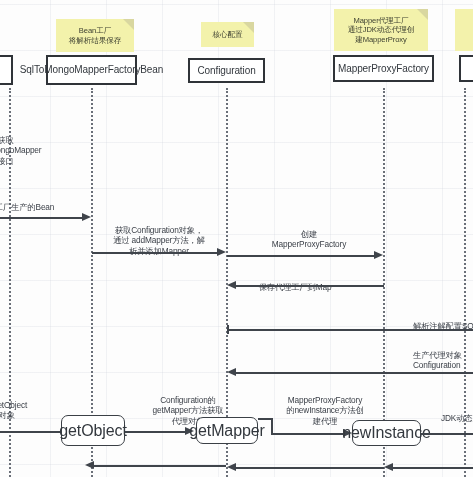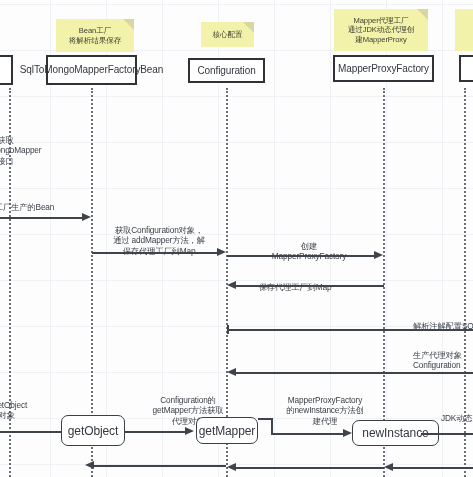--- a/index.html
+++ b/index.html
@@ -102,21 +102,21 @@
     letter-spacing: -0.15px;
   }
   .msglabel.lefted { text-align: left; }
   
   .actbox {
     position: absolute;
     box-sizing: border-box;
     border: 1.6px solid #3b4046;
     border-radius: 7px;
     background: #ffffff;
-    font-size: 12px;
+    font-size: 16px;
     display: flex;
     align-items: center;
     justify-content: center;
     color: #33383e;
     letter-spacing: -0.1px;
   }
 </style>
 </head>
 <body>
 
@@ -178,26 +178,26 @@
 
   <div class="msglabel lefted" style="left:-24px; top:192px; width:125px;">
     <span>Bean工厂生产的Bean</span>
   </div>
   <div class="msgline" style="left:-30px; top:217px; width:114px;"></div>
   <div class="arrowhead right" style="left:82px; top:213px;"></div>
 
   <div class="msglabel" style="left:96px; top:215px; width:126px;">
     <span>获取Configuration对象，
 通过 addMapper方法，解
-保存代理工厂到Map</span>
+析并添加Mapper</span>
   </div>
   <div class="msgline" style="left:92px; top:252px; width:127px;"></div>
   <div class="arrowhead right" style="left:217px; top:248px;"></div>
 
-  <div class="msglabel" style="left:239px; top:231px; width:140px;">
+  <div class="msglabel" style="left:239px; top:219px; width:140px;">
     <span>创建
 MapperProxyFactory</span>
   </div>
   <div class="msgline" style="left:227px; top:255px; width:148px;"></div>
   <div class="arrowhead right" style="left:374px; top:251px;"></div>
 
   <div class="msglabel" style="left:221px; top:272px; width:148px;">
     <span>保存代理工厂到Map</span>
   </div>
   <div class="msgline" style="left:236px; top:285px; width:148px;"></div>
@@ -241,21 +241,21 @@
   <div class="msglabel" style="left:271px; top:385px; width:108px;">
     <span>MapperProxyFactory
 的newInstance方法创
 建代理</span>
   </div>
   <div class="vline" style="left:271px; top:418px; height:16px;"></div>
   <div class="msgline" style="left:258px; top:418px; width:14px;"></div>
   <div class="msgline" style="left:271px; top:433px; width:74px;"></div>
   <div class="arrowhead right" style="left:343px; top:429px;"></div>
 
-  <div class="actbox" style="left:352px; top:420px; width:87px; height:26px;">
+  <div class="actbox" style="left:352px; top:420px; width:69px; height:26px;">
     <span>newInstance</span>
   </div>
 
   <div class="msglabel lefted" style="left:441px; top:403px; width:60px;">
     <span>JDK动态</span>
   </div>
   <div class="msgline" style="left:421px; top:433px; width:66px;"></div>
 
   <div class="msgline" style="left:93px; top:465px; width:133px;"></div>
   <div class="arrowhead left" style="left:85px; top:461px;"></div>

